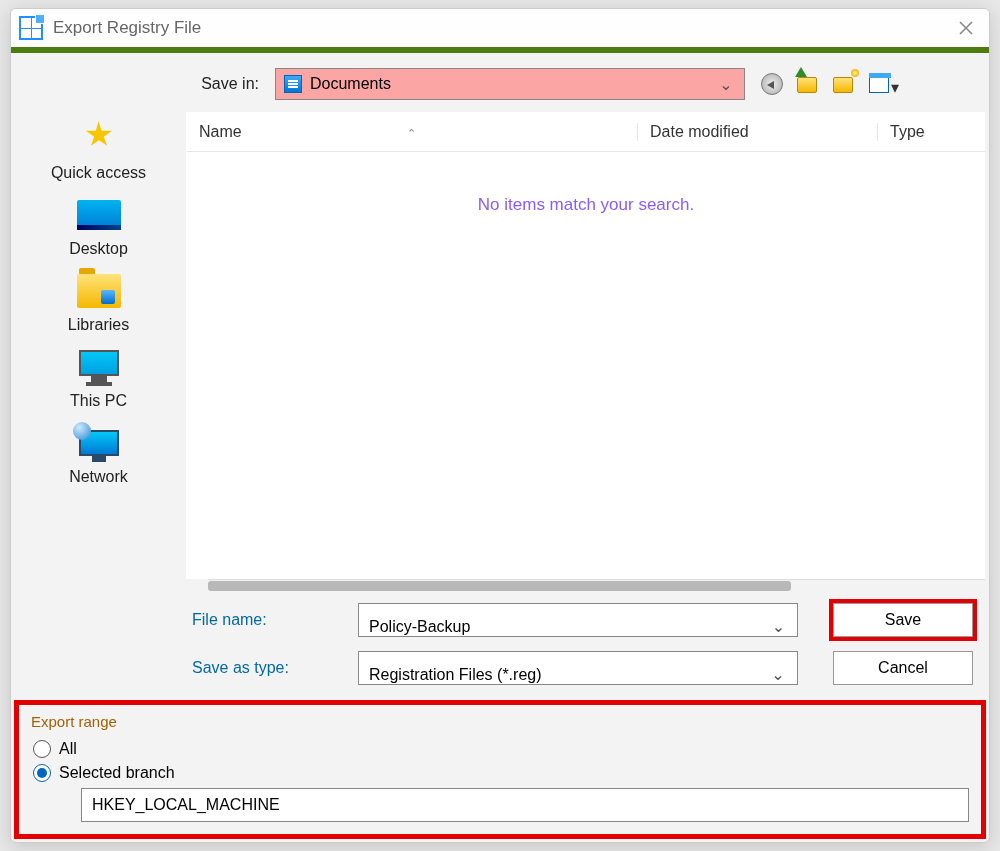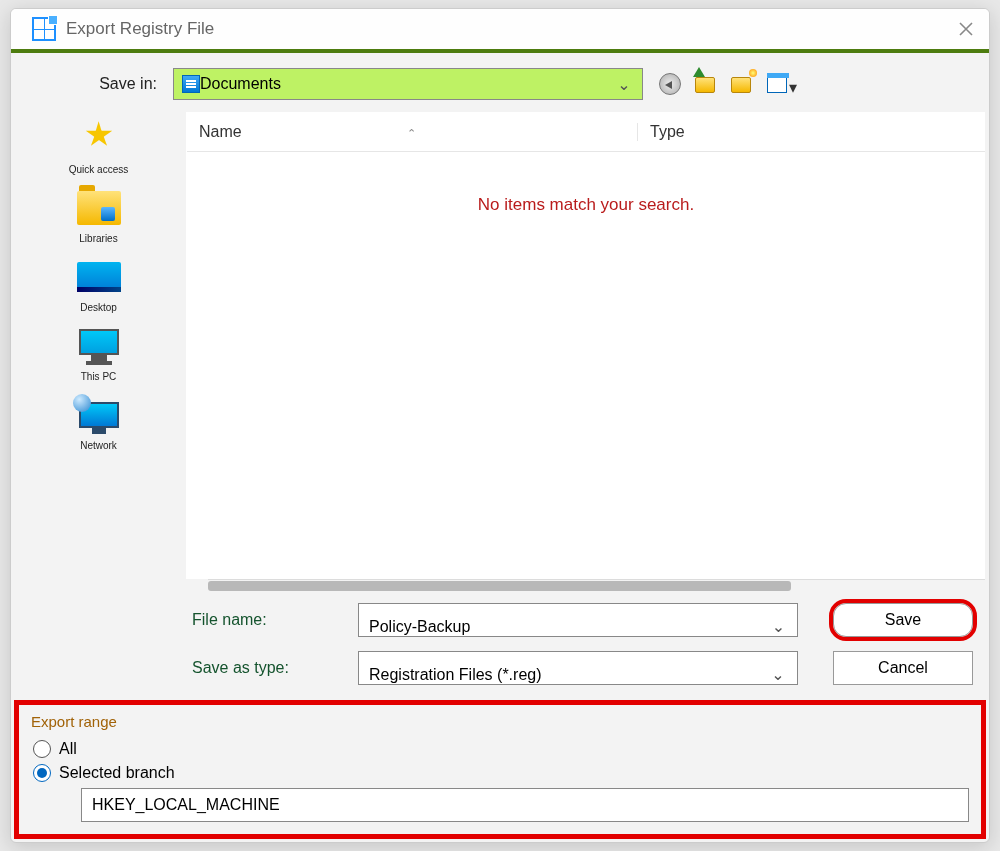--- a/index.html
+++ b/index.html
@@ -22,23 +22,23 @@
       border-radius: 6px;
       box-shadow: 0 4px 20px rgba(0,0,0,0.15);
       display: flex;
       flex-direction: column;
       overflow: hidden;
     }
     .titlebar {
       display: flex;
       align-items: center;
       height: 44px;
-      padding: 0 0 0 21px;
+      padding: 0 0 0 8px;
       background: #fefefe;
-      border-bottom: 4px solid #4d7c0f;
+      border-bottom: 6px solid #4d7c0f;
     }
     .titlebar-icon {
       width: 24px; height: 24px;
       background: #1e90ff;
       display: grid;
       grid-template-columns: 1fr 1fr;
       grid-template-rows: 1fr 1fr;
       gap: 1px;
       padding: 2px;
       margin-right: 10px;
@@ -52,31 +52,33 @@
     .titlebar-title { color: #666; font-size: 17px; }
     .titlebar-close {
       margin-left: auto;
       width: 46px; height: 44px;
       display:flex; align-items:center; justify-content:center;
       color:#888; font-size:18px;
       cursor:pointer;
     }
     .savein-row {
       display: flex; align-items: center;
-      padding: 15px 16px 12px 6px;
+      padding: 15px 16px 12px 36px;
       gap: 16px;
+      justify-content: center;
     }
     .savein-label { width: 140px; text-align: right; color:#222; }
     .savein-dropdown {
       flex: 0 0 470px;
       height: 32px;
       border: 1px solid #888;
-      background: #bef264;
+      background: #fca5a5;
       display: flex; align-items: center;
       padding: 0 8px;
+      gap: 8px;
       position: relative;
     }
     .savein-dropdown .folder-icon {
       width:18px; height:18px;
       background: linear-gradient(#3fa9f5,#0077d4);
       border:1px solid #0066b8;
       display:flex; align-items:center; justify-content:center;
     }
     .savein-dropdown .folder-icon::after {
       content:''; width:10px; height:2px; background:#fff;
@@ -101,21 +103,21 @@
     .main-area { display:flex; flex:1; min-height:0; }
     .sidebar {
       width: 175px;
       background: #f3f3f3;
       padding: 8px 0;
       display:flex; flex-direction:column;
       gap: 14px;
       overflow:hidden;
     }
     .side-item { display:flex; flex-direction:column; align-items:center; gap:4px; cursor:pointer;}
-    .side-item .lbl { color:#222; font-size:10px; }
+    .side-item .lbl { color:#222; font-size:16px; }
     .side-icon { width:44px; height:40px; position:relative; }
     .star {
       width:0;height:0;position:relative;margin:10px auto 0;display:block;
       border-left:13px solid transparent;border-right:13px solid transparent;border-bottom:9px solid #f7c600;
       transform:rotate(35deg);
     }
     .star::before{content:'';position:absolute;top:-7px;left:-8px;width:0;height:0;border-left:3px solid transparent;border-right:3px solid transparent;border-bottom:10px solid #f7c600;transform:rotate(-35deg);}
     .star::after{content:'';position:absolute;top:0;left:-13px;width:0;height:0;border-left:13px solid transparent;border-right:13px solid transparent;border-bottom:9px solid #f7c600;transform:rotate(-70deg);}
     .desktop-ico{width:44px;height:30px;background:linear-gradient(#00b4f0,#0078d4);margin:4px auto;position:relative;border-radius:2px;}
     .desktop-ico::after{content:'';position:absolute;left:0;bottom:0;width:100%;height:5px;background:linear-gradient(90deg,#006,#048);}
@@ -143,40 +145,40 @@
       border-bottom:1px solid #e6e6e6;
       height:40px;
       align-items:center;
       color:#333;
     }
     .col-headers .col { padding:0 12px; position:relative;}
     .col-name{width:450px;}
     .col-date{width:240px; border-left:1px solid #e6e6e6;}
     .col-type{flex:1; border-left:1px solid #e6e6e6;}
     .sort-ind{position:absolute;left:220px;top:4px;color:#888;font-size:11px;}
-    .empty-msg{text-align:center;padding:20px;color:#b91c1c;font-size:17px;}
+    .empty-msg{text-align:center;padding:20px;color:#8b5cf6;font-size:17px;}
     .hscroll{height:12px;background:#f3f3f3;border-top:1px solid #dcdcdc;margin:0 0 2px 22px;position:relative;}
     .hscroll::after{content:'';position:absolute;left:0;top:1px;height:10px;width:75%;background:#b8b8b8;border-radius:3px;}
 
     .form-rows { padding:10px 8px 0 0; }
     .form-row { display:flex; align-items:center; margin-bottom:14px; gap:12px; }
-    .form-row .flabel{ width:160px; padding-left:6px; color:#14532d;}
+    .form-row .flabel{ width:160px; padding-left:6px; color:#0369a1;}
     .form-row .finput{
       flex:0 0 440px;
       height:34px; border:1px solid #888; background:#fff;
       display:flex; align-items:flex-end; padding:0 10px; position:relative;
     }
     .finput .chev{margin-left:auto;color:#555;width:18px;text-align:center;}
     .finput input{border:none;outline:none;width:100%;font-size:16px;font-family:inherit;}
     .fbutton{
       width:140px; height:34px; background:#fff; border:1px solid #999;
       display:flex; align-items:center; justify-content:center;
       font-size:16px; cursor:pointer; margin-left:auto; margin-right:4px;
     }
-    .fbutton.highlight{ outline:4px solid #e20000; box-shadow:0 0 0 2px #fff inset;border-radius:13px;}
+    .fbutton.highlight{ outline:4px solid #e20000; box-shadow:0 0 0 2px #fff inset;}
     .spacer-btn{flex:1;}
 
     .export-range{
       margin:6px 8px 8px 8px;
       padding:8px 12px 12px 12px;
       outline:5px solid #e20000;
     }
     .export-range .legend{font-size:15px;color:#a16207;margin-bottom:10px;}
     .radio-row{display:flex;align-items:center;gap:8px;margin:6px 0 6px 2px;}
     .radio{
@@ -238,29 +240,29 @@
   <div class="main-area">
     <div class="sidebar">
       <div class="side-item">
         <div class="side-icon">
             <span class="star"></span>
           </div>
         <div class="lbl">Quick access</div>
       </div>
       <div class="side-item">
         <div class="side-icon">
+            <div class="desktop-ico"></div>
+          </div>
+        <div class="lbl">Desktop</div>
+      </div>
+      <div class="side-item">
+        <div class="side-icon">
             <div class="libraries-ico"></div>
           </div>
         <div class="lbl">Libraries</div>
-      </div>
-      <div class="side-item">
-        <div class="side-icon">
-            <div class="desktop-ico"></div>
-          </div>
-        <div class="lbl">Desktop</div>
       </div>
       <div class="side-item">
         <div class="side-icon">
             <div class="thispc-ico"></div>
           </div>
         <div class="lbl">This PC</div>
       </div>
       <div class="side-item">
         <div class="side-icon">
             <div class="network-ico"></div>
@@ -269,20 +271,21 @@
       </div>
     </div>
 
     <div class="content">
       <div class="file-list">
         <div class="col-headers">
           <div class="col col-name">
             <span>Name</span>
             <span class="sort-ind">⌃</span>
           </div>
+          <div class="col col-date">Date modified</div>
           <div class="col col-type">Type</div>
         </div>
         <div class="empty-msg">No items match your search.</div>
         <div style="flex:1"></div>
       </div>
       <div class="hscroll"></div>
 
       <div class="form-rows">
         <div class="form-row">
           <div class="flabel">File name:</div>

